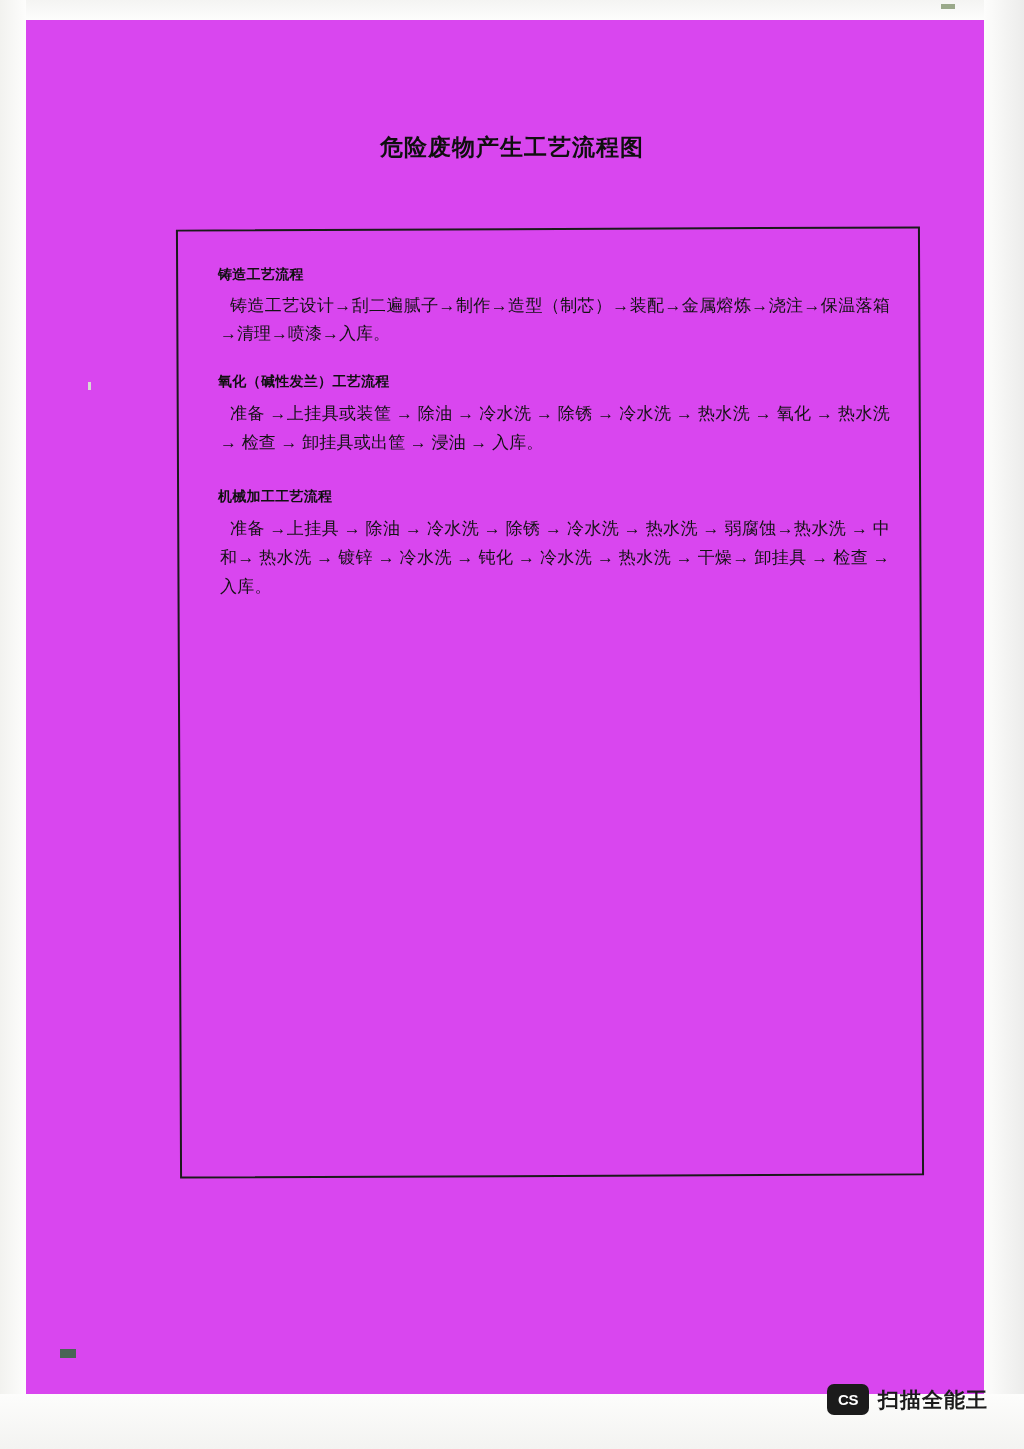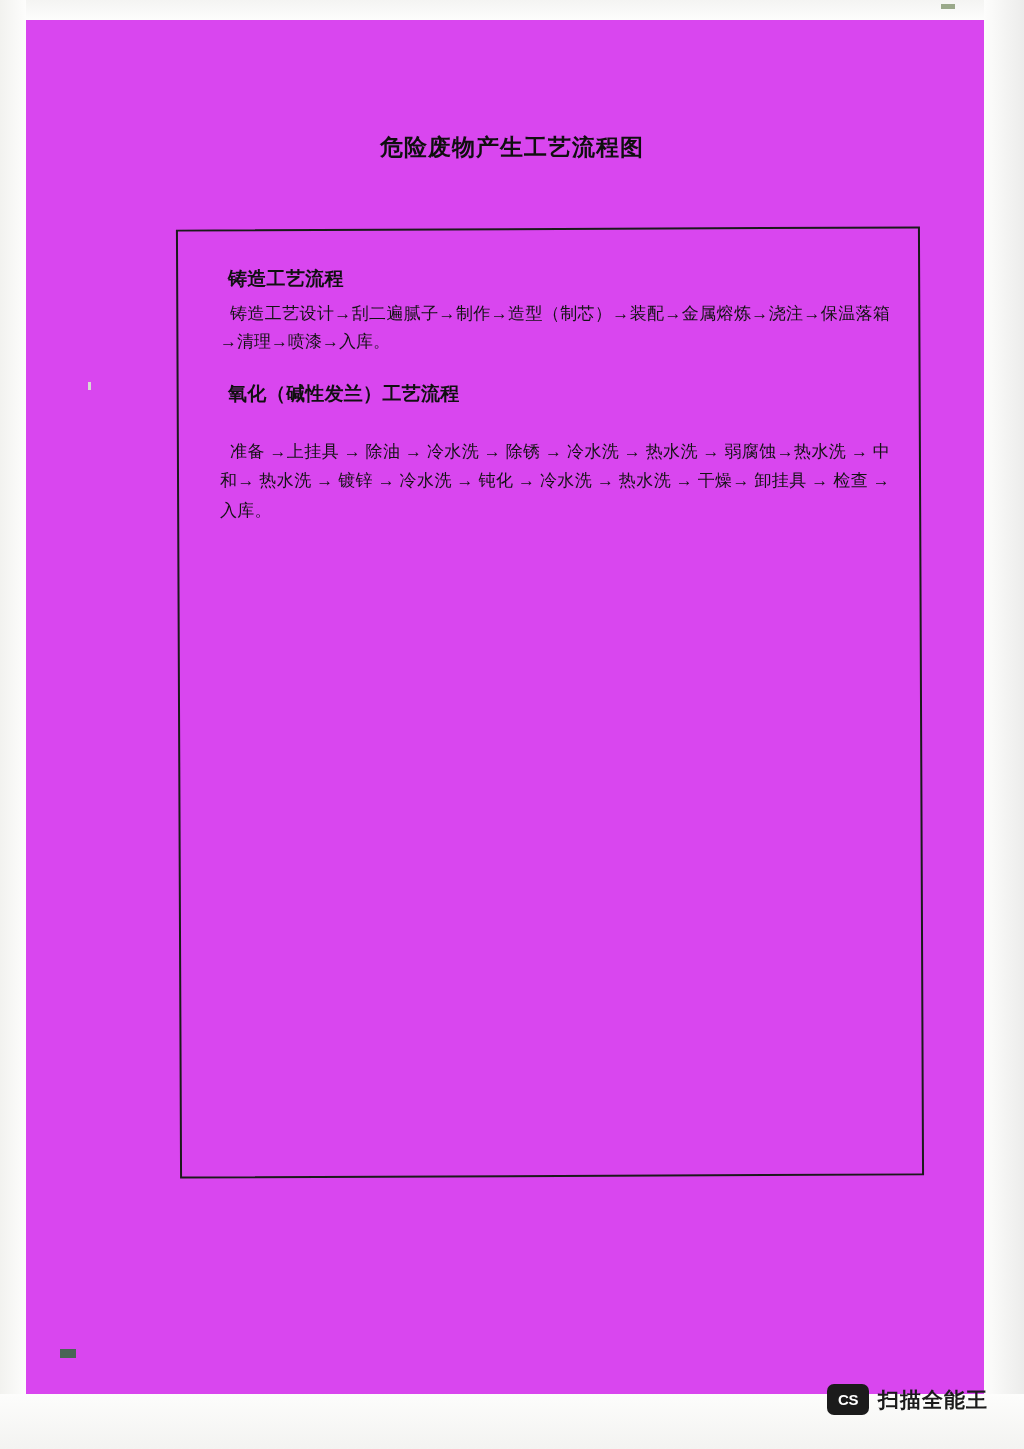--- a/index.html
+++ b/index.html
@@ -85,23 +85,23 @@
   }
 
   .section {
     margin-bottom: 18px;
   }
   .section:last-child { margin-bottom: 0; }
 
   .sec-head {
     font-family: "Liberation Sans", sans-serif;
     font-weight: bold;
-    font-size: 19px;
+    font-size: 14px;
     color: #101010;
-    margin: 0 0 8px 16px;
+    margin: 0 0 8px 6px;
     letter-spacing: 0.3px;
   }
 
   .sec-body {
     font-family: "Liberation Serif", serif;
     font-size: 17px;
     line-height: 1.62;
     color: #131313;
     margin: 0;
     text-align: justify;
@@ -194,23 +194,25 @@
 
   <div class="content">
 
     <div class="section s-casting">
       <div class="sec-head">铸造工艺流程</div>
       <p class="sec-body indent">铸造工艺设计→刮二遍腻子→制作→造型（制芯）→装配→金属熔炼→浇注→保温落箱→清理→喷漆→入库。</p>
     </div>
 
     <div class="section s-oxid">
       <div class="sec-head">氧化（碱性发兰）工艺流程</div>
+      <p class="sec-body indent">准备 →上挂具或装筐 → 除油 → 冷水洗 → 除锈 → 冷水洗 → 热水洗 → 氧化 → 热水洗 → 检查 → 卸挂具或出筐 → 浸油 → 入库。</p>
     </div>
 
     <div class="section s-machining">
+      <div class="sec-head">机械加工工艺流程</div>
       <p class="sec-body indent">准备 →上挂具 → 除油 → 冷水洗 → 除锈 → 冷水洗 → 热水洗 → 弱腐蚀→热水洗 → 中和→ 热水洗 → 镀锌 → 冷水洗 → 钝化 → 冷水洗 → 热水洗 → 干燥→ 卸挂具 → 检查 → 入库。</p>
     </div>
 
 
 
   </div>
 
   <div class="watermark">
     <div class="cs-badge">CS</div>
     <div class="cs-text">扫描全能王</div>

